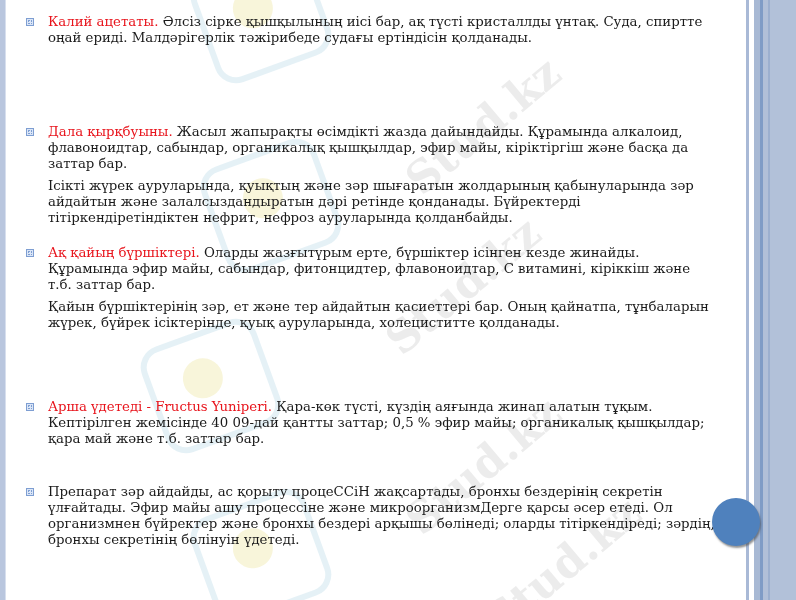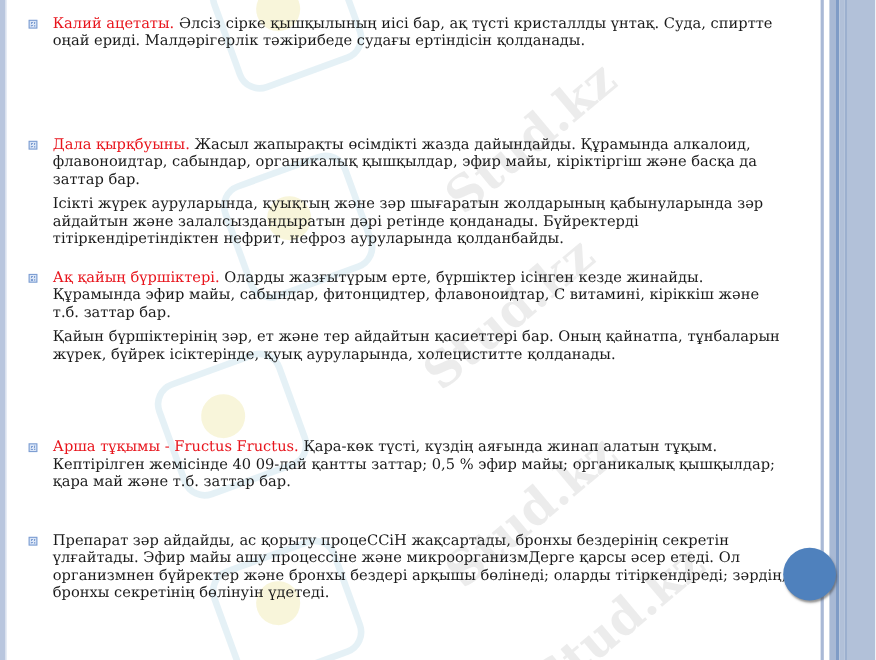--- a/index.html
+++ b/index.html
@@ -193,21 +193,21 @@
     </div>
 
     <div class="item item-3">
       <span class="bullet"></span>
       <p class="para"><span class="lead">Ақ қайың бүршіктері.</span><span> Оларды жазғытүрым ерте, бүршіктер ісінген кезде жинайды. Құрамында эфир майы, сабындар, фитонцидтер, флавоноидтар, С витамині, кіріккіш және т.б. заттар бар.</span></p>
       <p class="para"> Қайын бүршіктерінің зәр, ет және тер айдайтын қасиеттері бар. Оның қайнатпа, тұнбаларын жүрек, бүйрек ісіктерінде, қуық ауруларында, холециститте қолданады.</p>
     </div>
 
     <div class="item item-4">
       <span class="bullet"></span>
-      <p class="para"><span class="lead">Арша тұқымы  - Fructus Fructus.</span><span> Қара-көк түсті, күздің аяғында жинап алатын тұқым. Кептірілген жемісінде 40 09-дай қантты заттар; 0,5 % эфир майы; органикалық қышқылдар; қара май және т.б. заттар бар.</span></p>
+      <p class="para"><span class="lead">Арша үдетеді  - Fructus Yuniperi.</span><span> Қара-көк түсті, күздің аяғында жинап алатын тұқым. Кептірілген жемісінде 40 09-дай қантты заттар; 0,5 % эфир майы; органикалық қышқылдар; қара май және т.б. заттар бар.</span></p>
     </div>
 
     <div class="item item-5">
       <span class="bullet"></span>
       <p class="para">Препарат зәр айдайды, ас қорыту процеССіН жақсартады, бронхы бездерінің секретін үлғайтады. Эфир майы ашу процессіне және микроорганизмДерге қарсы әсер етеді. Ол организмнен бүйректер және бронхы бездері арқышы бөлінеді; оларды тітіркендіреді; зәрдің, бронхы секретінің бөлінуін үдетеді.</p>
     </div>
 
   </div>
 
   <div class="circle"></div>

